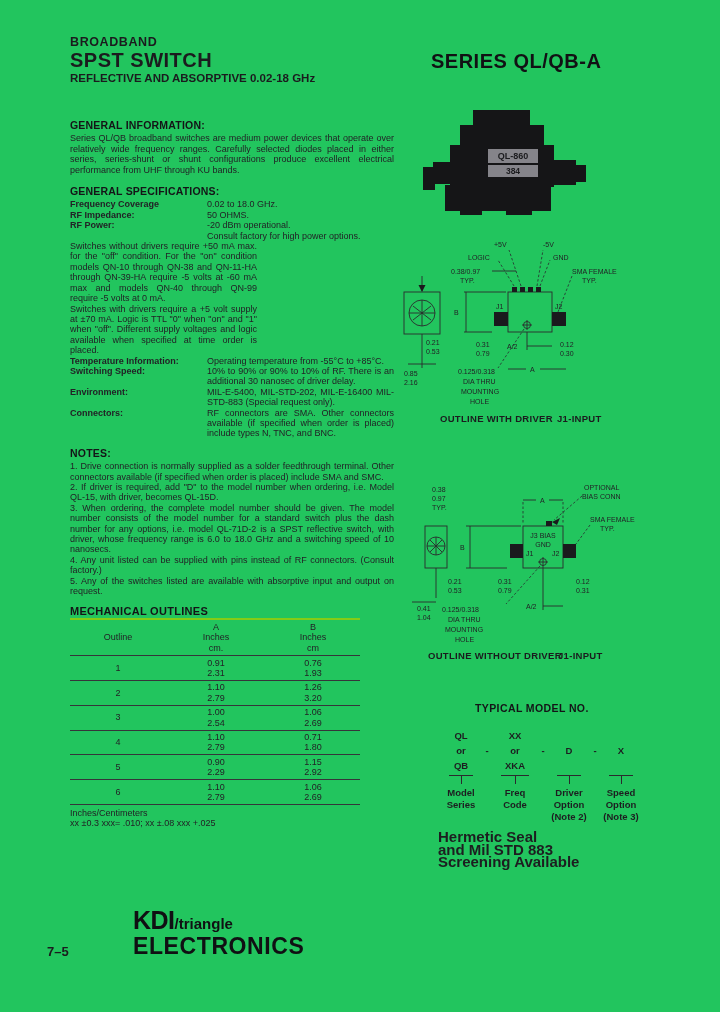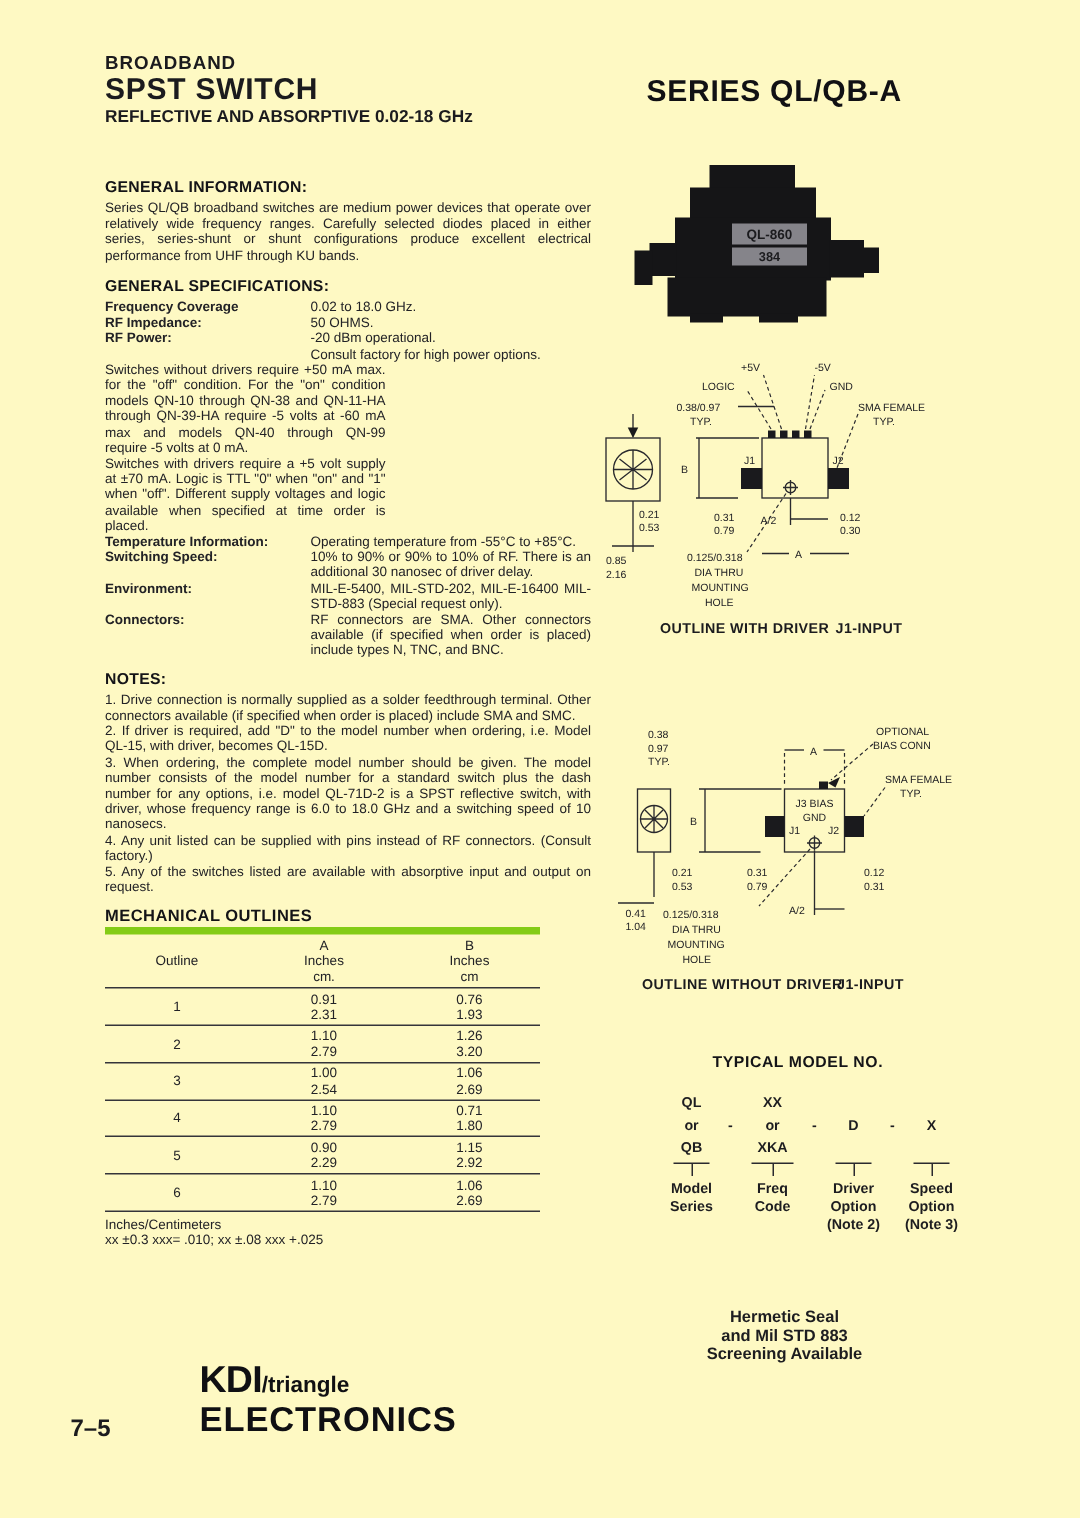--- a/index.html
+++ b/index.html
@@ -1,16 +1,16 @@
 <!DOCTYPE html>
 <html><head>
 <meta charset="utf-8">
 <style>
   html,body{margin:0;padding:0;background:#6f6e73;}
-  .page{position:relative;width:720px;height:1012px;background:#fef9c3;overflow:hidden;
+  .page{position:relative;width:720px;height:1012px;background:#22c55e;overflow:hidden;
         font-family:"Liberation Sans",sans-serif;color:#222226;}
   .pre{white-space:pre-line;}
 
   
   .hdr-left{position:absolute;left:70px;top:35px;color:#1b1b1e;}
   .eyebrow{font-size:12.5px;font-weight:bold;letter-spacing:.6px;}
   .title{font-size:20px;font-weight:bold;letter-spacing:.5px;line-height:1.05;margin-top:1px;}
   .subtitle{font-size:11.5px;font-weight:bold;margin-top:1px;}
   .series{position:absolute;left:431px;top:50px;font-size:20px;font-weight:bold;letter-spacing:.5px;color:#111114;}
 
@@ -23,21 +23,21 @@
   .gi-body{margin:0 0 11px 0;text-align:justify;}
   .specs{margin-top:2px;}
   .spec-row{display:flex;}
   .spec-label{width:137px;font-weight:bold;flex:none;}
   .spec-value{width:187px;text-align:justify;}
   .notes{margin-top:9px;}
   .note{margin:0;text-align:justify;}
 
   
   .mech{margin-top:10px;width:290px;}
-  .mech-head{font-size:11px;font-weight:bold;color:#141417;border-bottom:5px solid #84cc16;
+  .mech-head{font-size:11px;font-weight:bold;color:#141417;border-bottom:2px solid #84cc16;
              padding-bottom:1px;width:290px;letter-spacing:.3px;}
   .mgrid{display:grid;grid-template-columns:96px 100px 94px;}
   .mg-cell{text-align:center;padding:2px 0;}
   .mg-header{border-bottom:1px solid #35353a;}
   .mrow{display:grid;grid-template-columns:96px 100px 94px;border-bottom:1px solid #35353a;}
   .mrow .num{display:flex;align-items:center;justify-content:center;}
   .stack{text-align:center;padding:1.5px 0;}
   .footnotes{margin-top:3px;}
 
   
@@ -51,25 +51,25 @@
   
   .tm{position:absolute;left:443px;top:702px;width:250px;font-size:9.5px;color:#1d1d20;}
   .tm-head{font-size:10.5px;font-weight:bold;margin-left:32px;letter-spacing:.4px;color:#141417;}
   .tm-grid{display:grid;grid-template-columns:36px 16px 40px 16px 36px 16px 36px;margin-top:14px;
            text-align:center;font-weight:bold;}
   .tm-grid div{line-height:15px;}
   .tick{height:9px;border-top:1px solid #2a2a2e;position:relative;margin:2px 6px 0 6px;}
   .tick .stub{position:absolute;left:50%;top:0;width:1px;height:8px;background:#2a2a2e;}
   .tm-labels{display:grid;grid-template-columns:36px 16px 40px 16px 36px 16px 36px;margin-top:2px;
              text-align:center;font-weight:bold;line-height:12px;}
-  .hermetic{position:absolute;left:438px;top:872px;width:170px;text-align:center;font-size:11px;
+  .hermetic{position:absolute;left:438px;top:831px;width:170px;text-align:left;font-size:15px;
             font-weight:bold;line-height:12.5px;color:#1d1d20;}
 
   
-  .pagenum{position:absolute;left:47px;top:944px;font-size:16px;font-weight:bold;color:#1b1b1e;}
+  .pagenum{position:absolute;left:47px;top:944px;font-size:13px;font-weight:bold;color:#1b1b1e;}
   .logo{position:absolute;left:133px;top:908px;color:#101013;line-height:1;}
   .logo .l1{font-size:25px;}
   .logo .kdi{font-weight:900;letter-spacing:-.5px;}
   .logo .tri{font-weight:bold;font-size:15px;}
   .logo .l2{font-size:23px;font-weight:bold;letter-spacing:.6px;margin-top:2px;}
   .address{position:absolute;left:276px;top:921px;font-size:10.5px;font-weight:600;color:#1b1b1e;line-height:15px;}
 </style>
 </head>
 <body>
 

